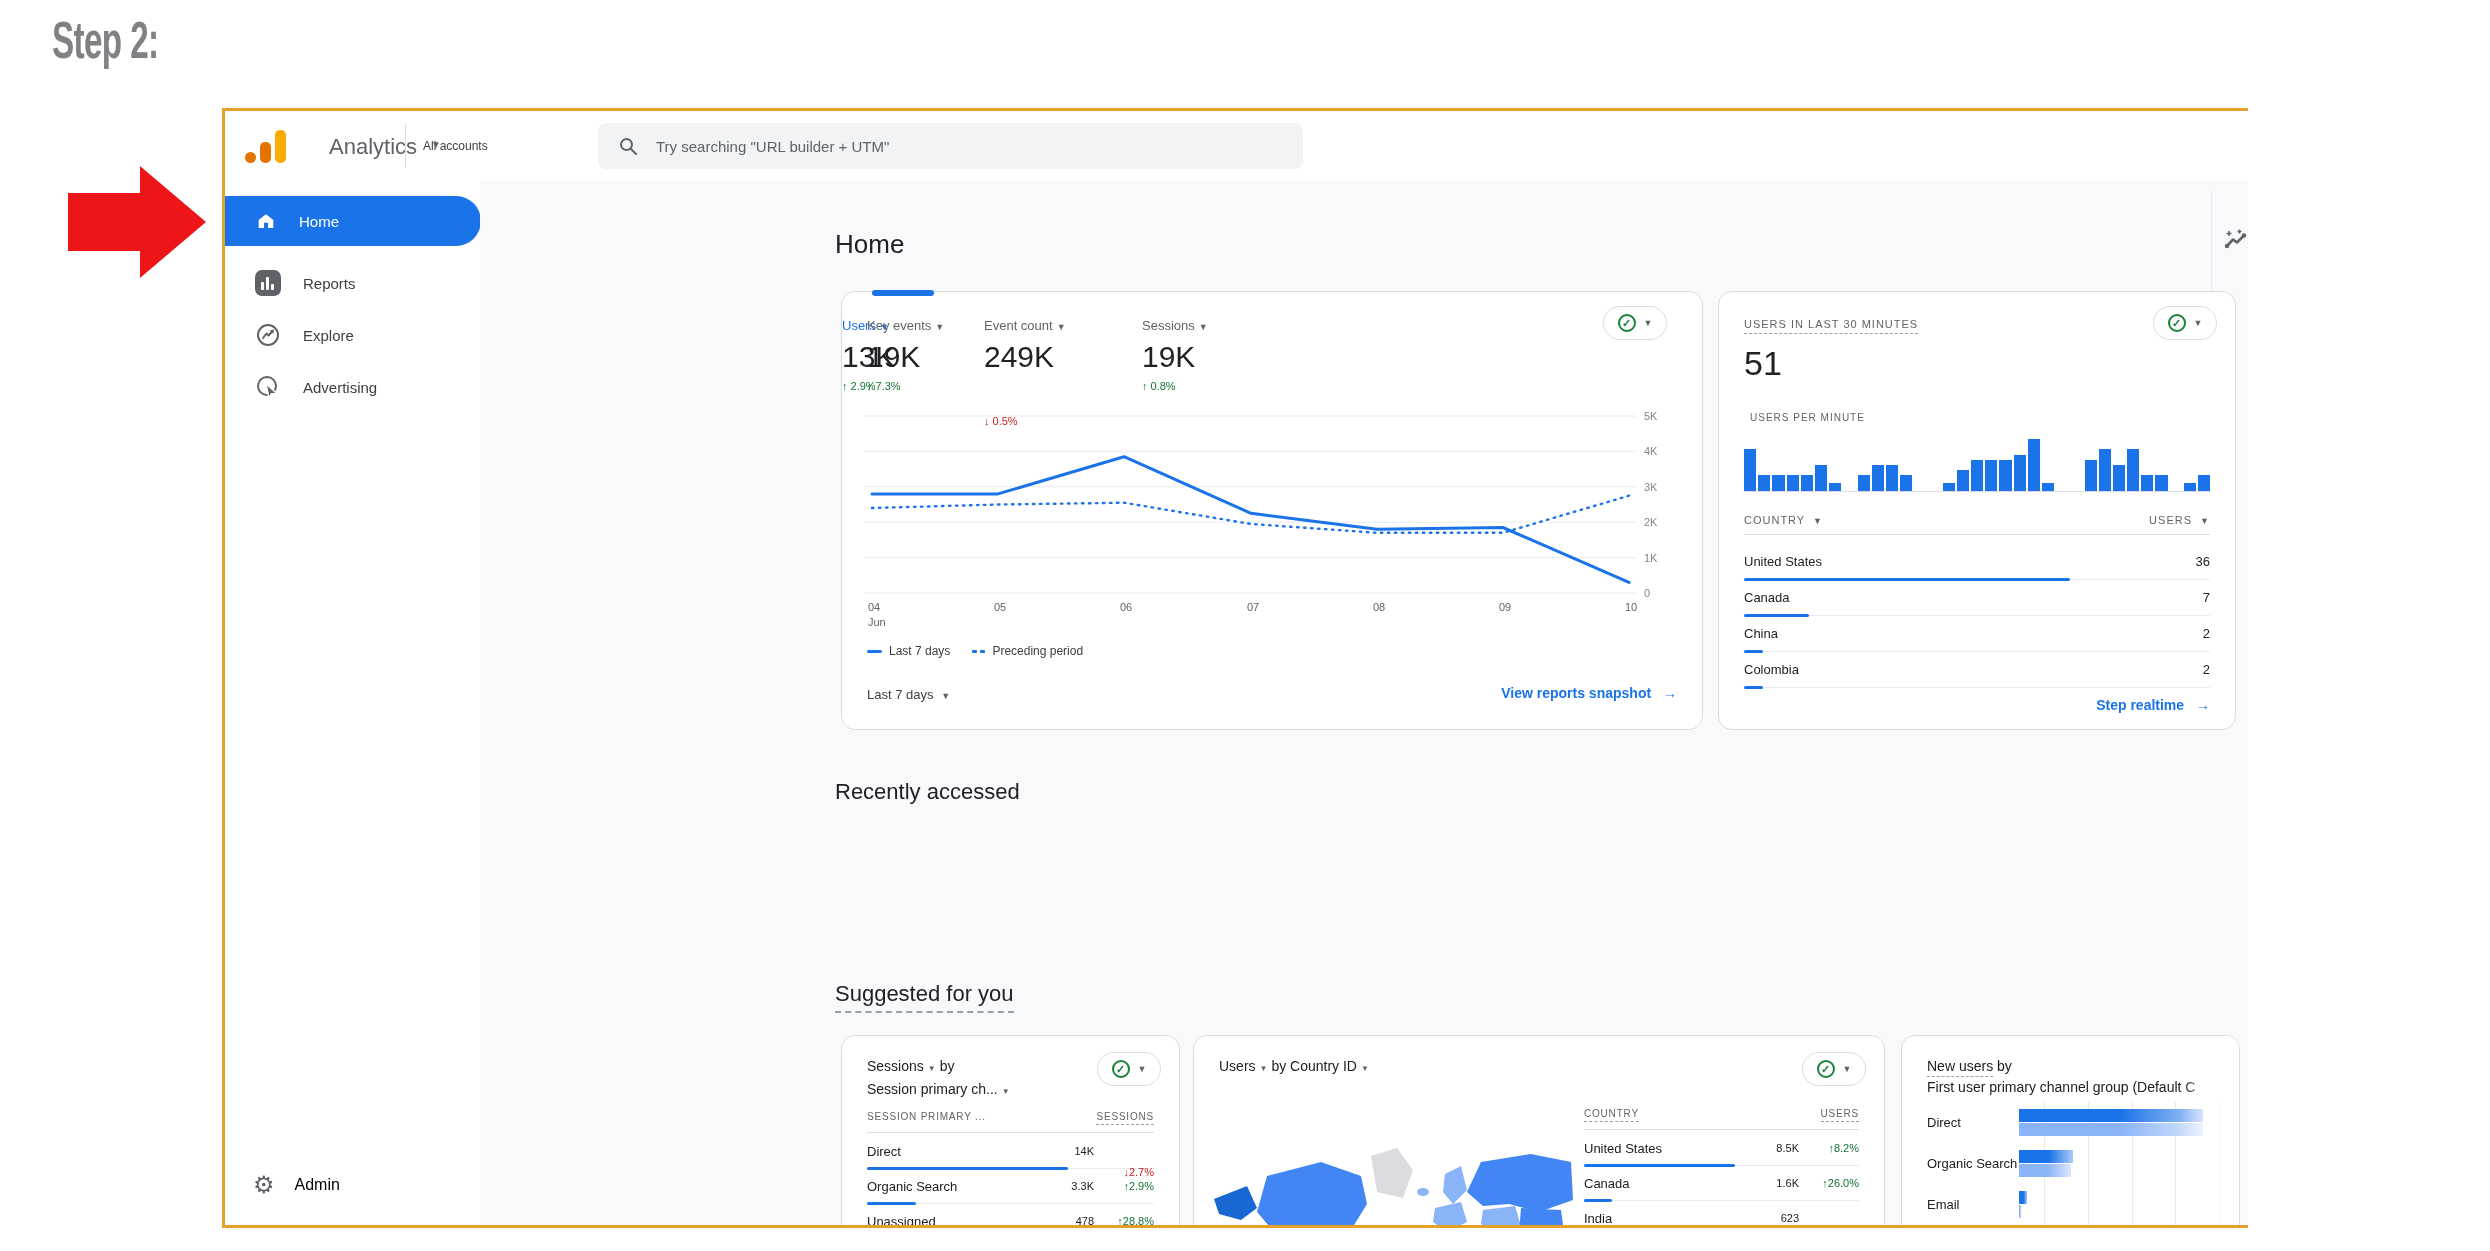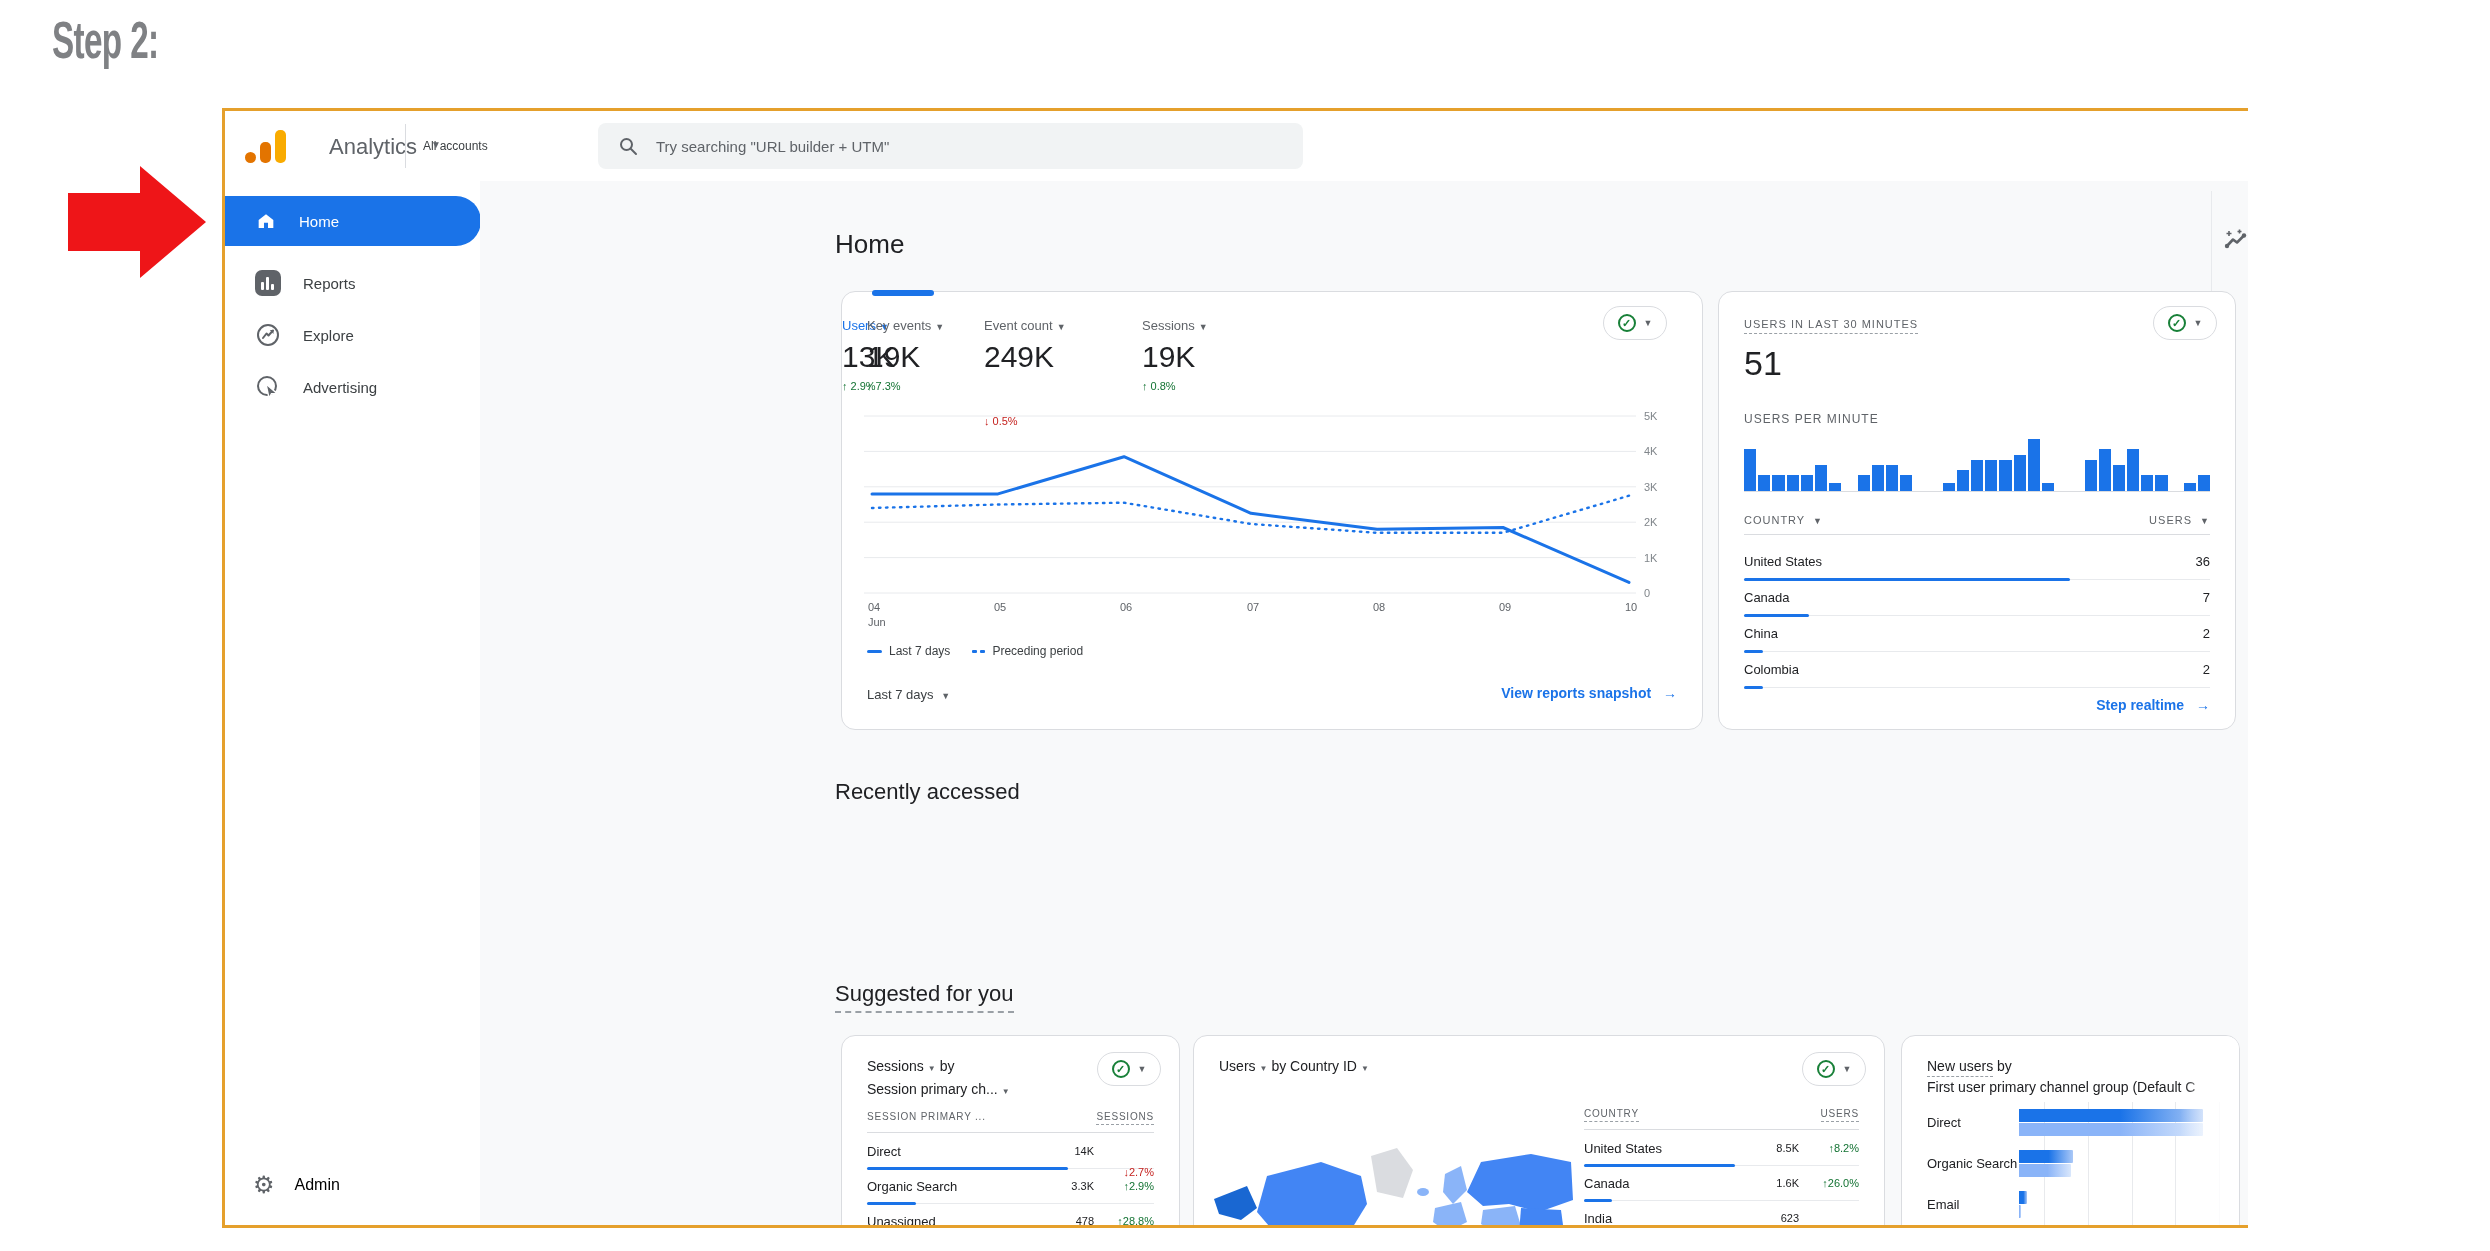--- a/index.html
+++ b/index.html
@@ -83,21 +83,21 @@
   .lg-dots { display:flex; gap:3px; } .lg-dots i { width:5px; height:3px; background:#1a73e8; border-radius:1px; }
   .ov-footer-range { position:absolute; left:25px; top:395px; font-size:13px; color:#3c4043; cursor:pointer; }
   .ov-footer-link { position:absolute; right:25px; top:393px; font-size:14px; font-weight:bold; color:#1a73e8; cursor:pointer; }
   .ov-footer-link .arr { margin-left:8px; font-weight:normal; }
 
   
   .realtime-card { left:1238px; top:110px; width:518px; height:439px; }
   .rt-title { position:absolute; left:25px; top:26px; font-size:11px; letter-spacing:1px; color:#5f6368;
               border-bottom:1px dashed #9aa0a6; padding-bottom:3px; }
   .rt-value { position:absolute; left:25px; top:52px; font-size:34px; color:#202124; }
-  .rt-upm-label { position:absolute; left:25px; top:120px; font-size:12px; letter-spacing:1px; color:#5f6368; }
+  .rt-upm-label { position:absolute; left:31px; top:120px; font-size:10px; letter-spacing:1px; color:#5f6368; }
   .rt-bars { position:absolute; left:25px; right:25px; top:142px; height:58px; display:flex; gap:2px;
              align-items:flex-end; border-bottom:1px solid #dadce0; }
   .upm-bar { flex:1; background:#1a73e8; }
   .rt-cols { position:absolute; left:25px; right:25px; top:222px; display:flex; justify-content:space-between;
              font-size:11px; letter-spacing:1px; color:#5f6368; padding-bottom:8px; border-bottom:1px solid #dadce0; }
   .rt-rows { position:absolute; left:25px; right:25px; top:252px; }
   .g-row { position:relative; height:36px; display:flex; align-items:center; justify-content:space-between;
            border-bottom:1px solid #e8eaed; }
   .g-row .g-name { font-size:13px; color:#202124; }
   .g-row .g-val { font-size:13px; color:#202124; }

